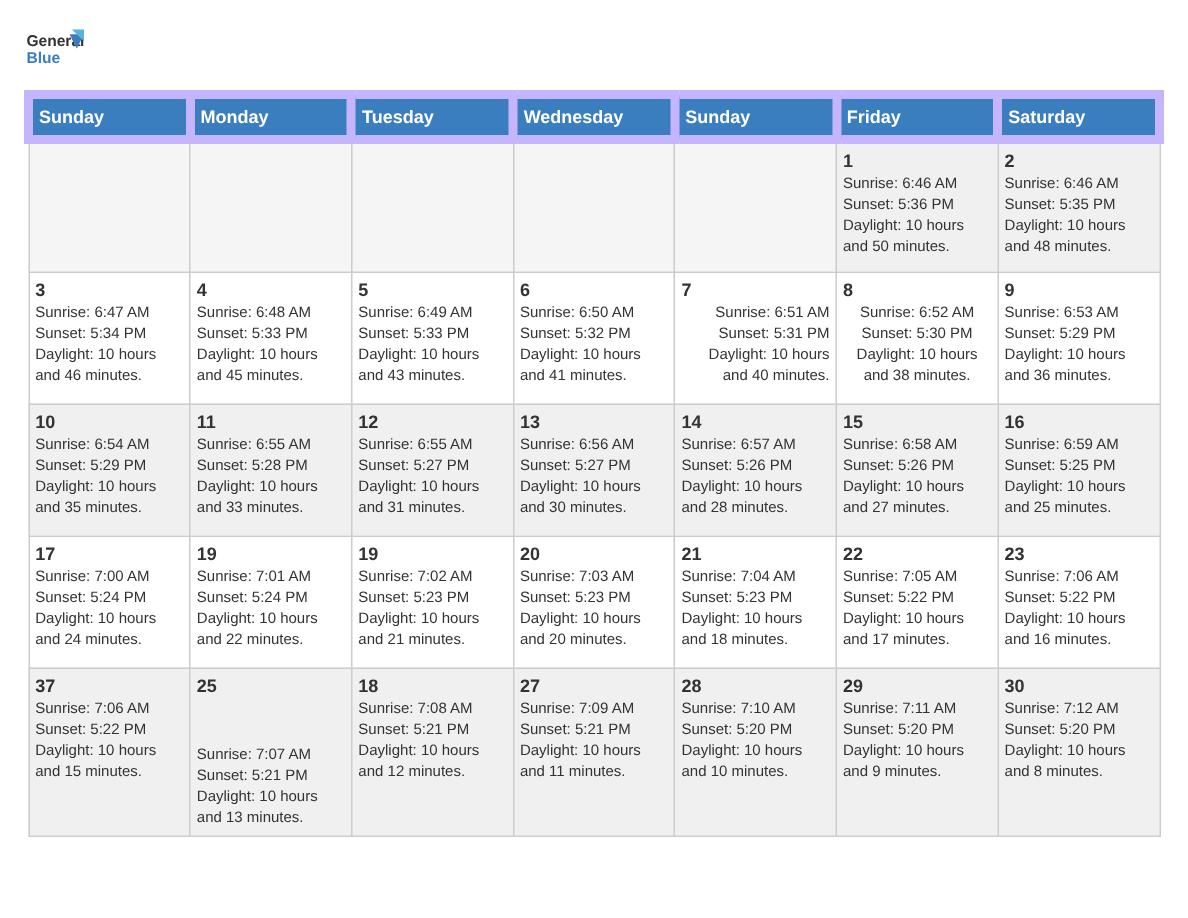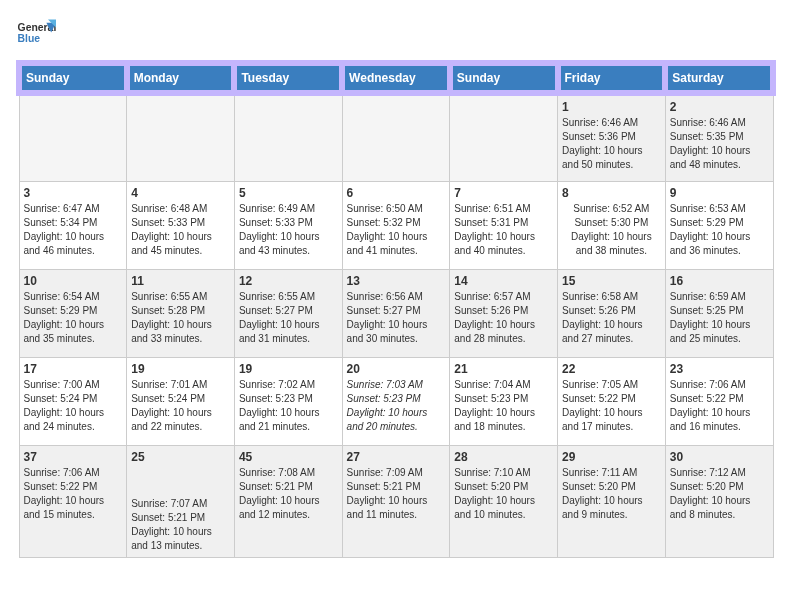--- a/index.html
+++ b/index.html
@@ -154,21 +154,21 @@
         </td>
         <td>
           <span class="day-num">6</span>
           <div class="day-info" style="white-space: pre-line;">Sunrise: 6:50 AM
 Sunset: 5:32 PM
 Daylight: 10 hours
 and 41 minutes.</div>
         </td>
         <td>
           <span class="day-num">7</span>
-          <div class="day-info" style="white-space: pre-line;">Sunrise: 6:51 AM
+          <div class="day-info" style="white-space: pre-line; text-align: right;">Sunrise: 6:51 AM
 Sunset: 5:31 PM
 Daylight: 10 hours
 and 40 minutes.</div>
         </td>
         <td>
           <span class="day-num">8</span>
           <div class="day-info" style="white-space: pre-line; text-align: center;">Sunrise: 6:52 AM
 Sunset: 5:30 PM
 Daylight: 10 hours
 and 38 minutes.</div>
@@ -249,21 +249,21 @@
         </td>
         <td>
           <span class="day-num">19</span>
           <div class="day-info" style="white-space: pre-line;">Sunrise: 7:02 AM
 Sunset: 5:23 PM
 Daylight: 10 hours
 and 21 minutes.</div>
         </td>
         <td>
           <span class="day-num">20</span>
-          <div class="day-info" style="white-space: pre-line; font-style: italic;">Sunrise: 7:03 AM
+          <div class="day-info" style="white-space: pre-line;">Sunrise: 7:03 AM
 Sunset: 5:23 PM
 Daylight: 10 hours
 and 20 minutes.</div>
         </td>
         <td>
           <span class="day-num">21</span>
           <div class="day-info" style="white-space: pre-line;">Sunrise: 7:04 AM
 Sunset: 5:23 PM
 Daylight: 10 hours
 and 18 minutes.</div>
@@ -292,21 +292,21 @@
 and 15 minutes.</div>
         </td>
         <td class="shaded">
           <span class="day-num">25</span>
           <div class="day-info" style="white-space: pre-line; margin-top: 33px;">Sunrise: 7:07 AM
 Sunset: 5:21 PM
 Daylight: 10 hours
 and 13 minutes.</div>
         </td>
         <td class="shaded">
-          <span class="day-num">45</span>
+          <span class="day-num">18</span>
           <div class="day-info" style="white-space: pre-line;">Sunrise: 7:08 AM
 Sunset: 5:21 PM
 Daylight: 10 hours
 and 12 minutes.</div>
         </td>
         <td class="shaded">
           <span class="day-num">27</span>
           <div class="day-info" style="white-space: pre-line;">Sunrise: 7:09 AM
 Sunset: 5:21 PM
 Daylight: 10 hours

